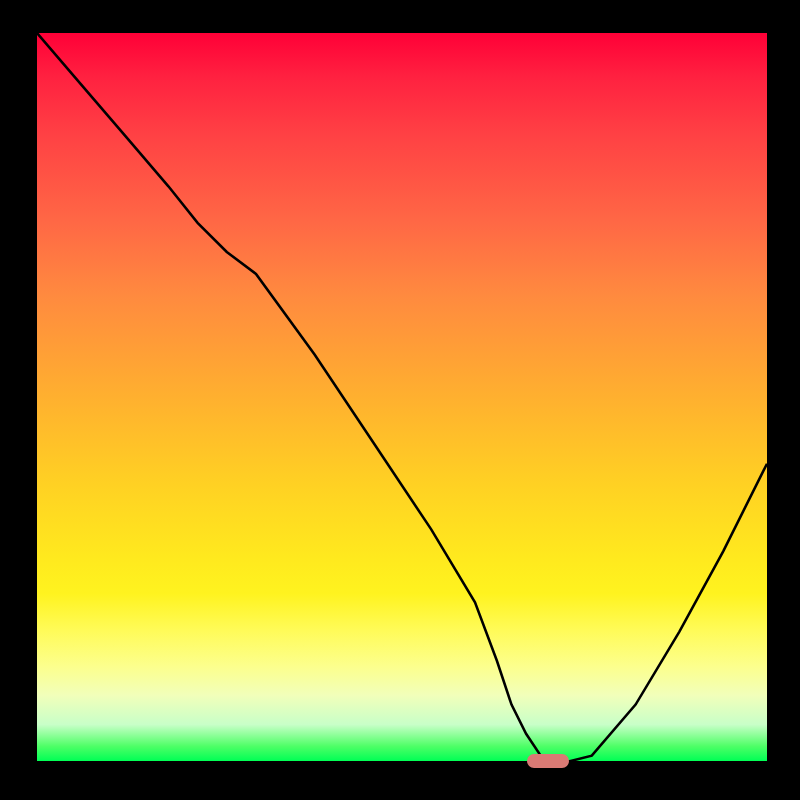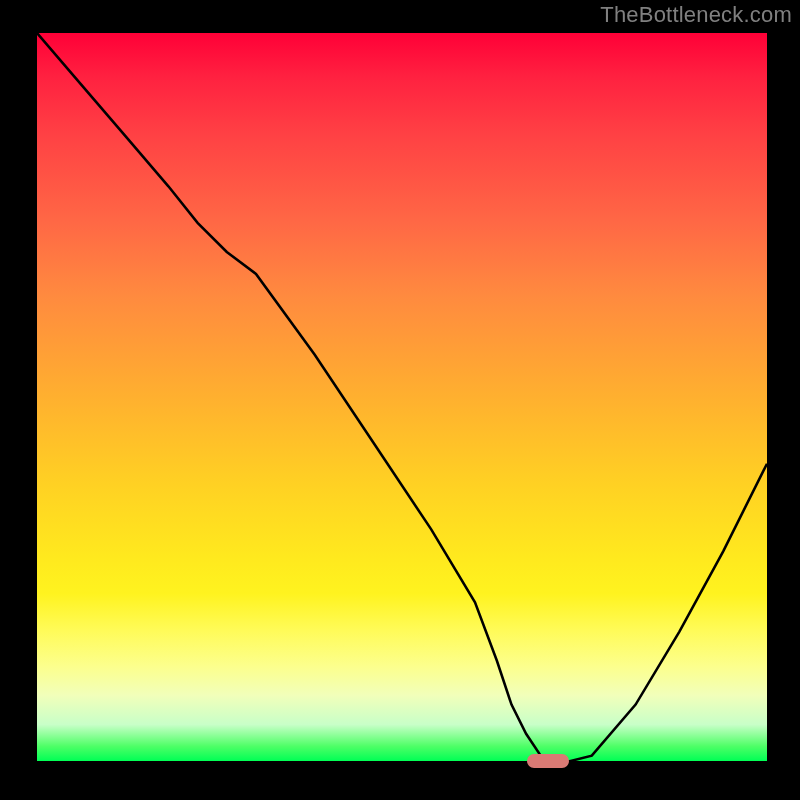--- a/index.html
+++ b/index.html
@@ -70,21 +70,20 @@
     border-radius: 8px;
     background: #d97a74;
     transform: translate(-50%, -50%);
   }
 </style>
 </head>
 <body>
 
 <div class="frame">
 
-  <div class="watermark">TheBottleneck.com</div>
 
   <div class="plot-area">
     <div class="bg-gradient"></div>
 
     <svg class="curve" viewBox="0 0 100 100" preserveAspectRatio="none">
       <path fill="none" stroke="#000" stroke-width="0.35" d="M0.00 0.00 L6.00 7.00 L12.00 14.00 L18.00 21.00 L22.00 26.00 L26.00 30.00 L30.00 33.00 L38.00 44.00 L46.00 56.00 L54.00 68.00 L60.00 78.00 L63.00 86.00 L65.00 92.00 L67.00 96.00 L69.00 99.00 L72.00 100.00 L76.00 99.00 L82.00 92.00 L88.00 82.00 L94.00 71.00 L100.00 59.00"></path>
     </svg>
 
     <div class="marker" style="left: 70%; top: 100%; background: rgb(217, 122, 116);"></div>
   </div>

